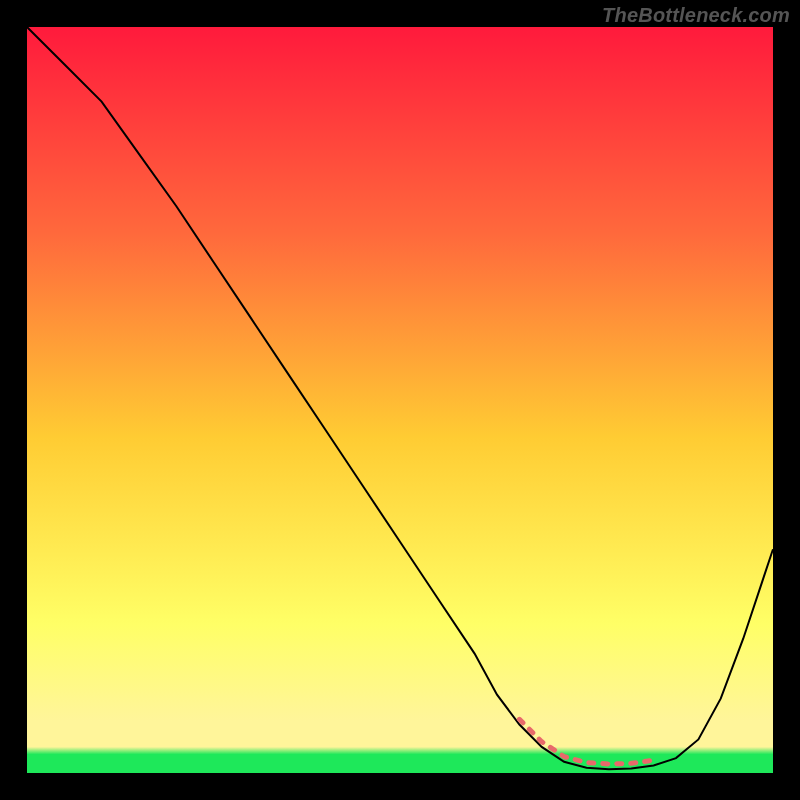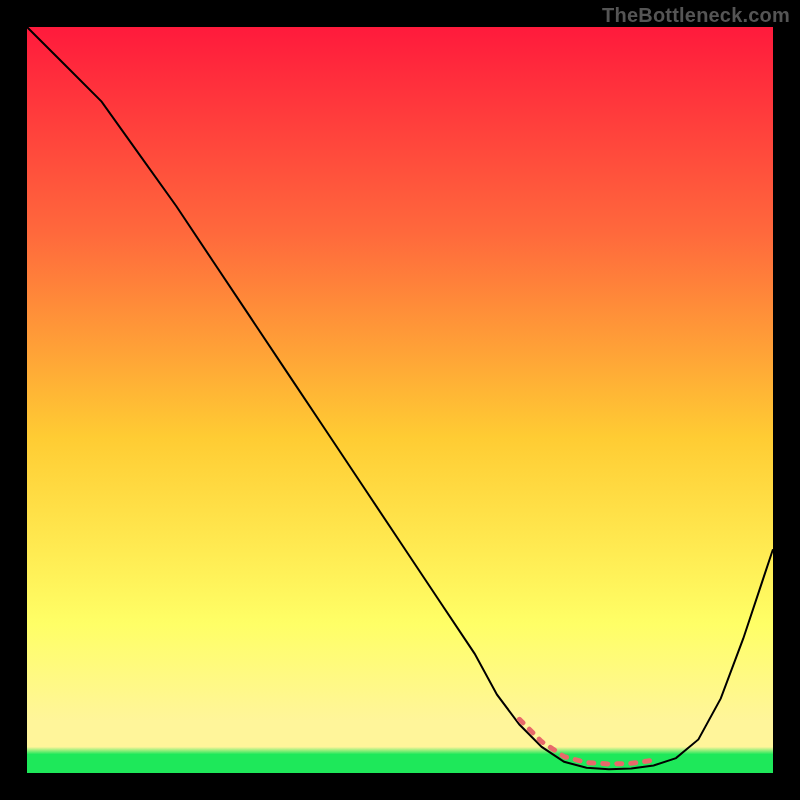--- a/index.html
+++ b/index.html
@@ -18,20 +18,21 @@
     background: #000;
   }
   .watermark {
     position: absolute;
     top: 4px;
     right: 10px;
     color: #555;
     font-size: 20px;
     font-weight: 600;
     letter-spacing: 0.2px;
+    font-style: italic;
   }
   .plot-wrap {
     position: absolute;
     left: 27px;
     top: 27px;
     width: 746px;
     height: 746px;
     background: #fff;
   }
   .plot-wrap svg {

